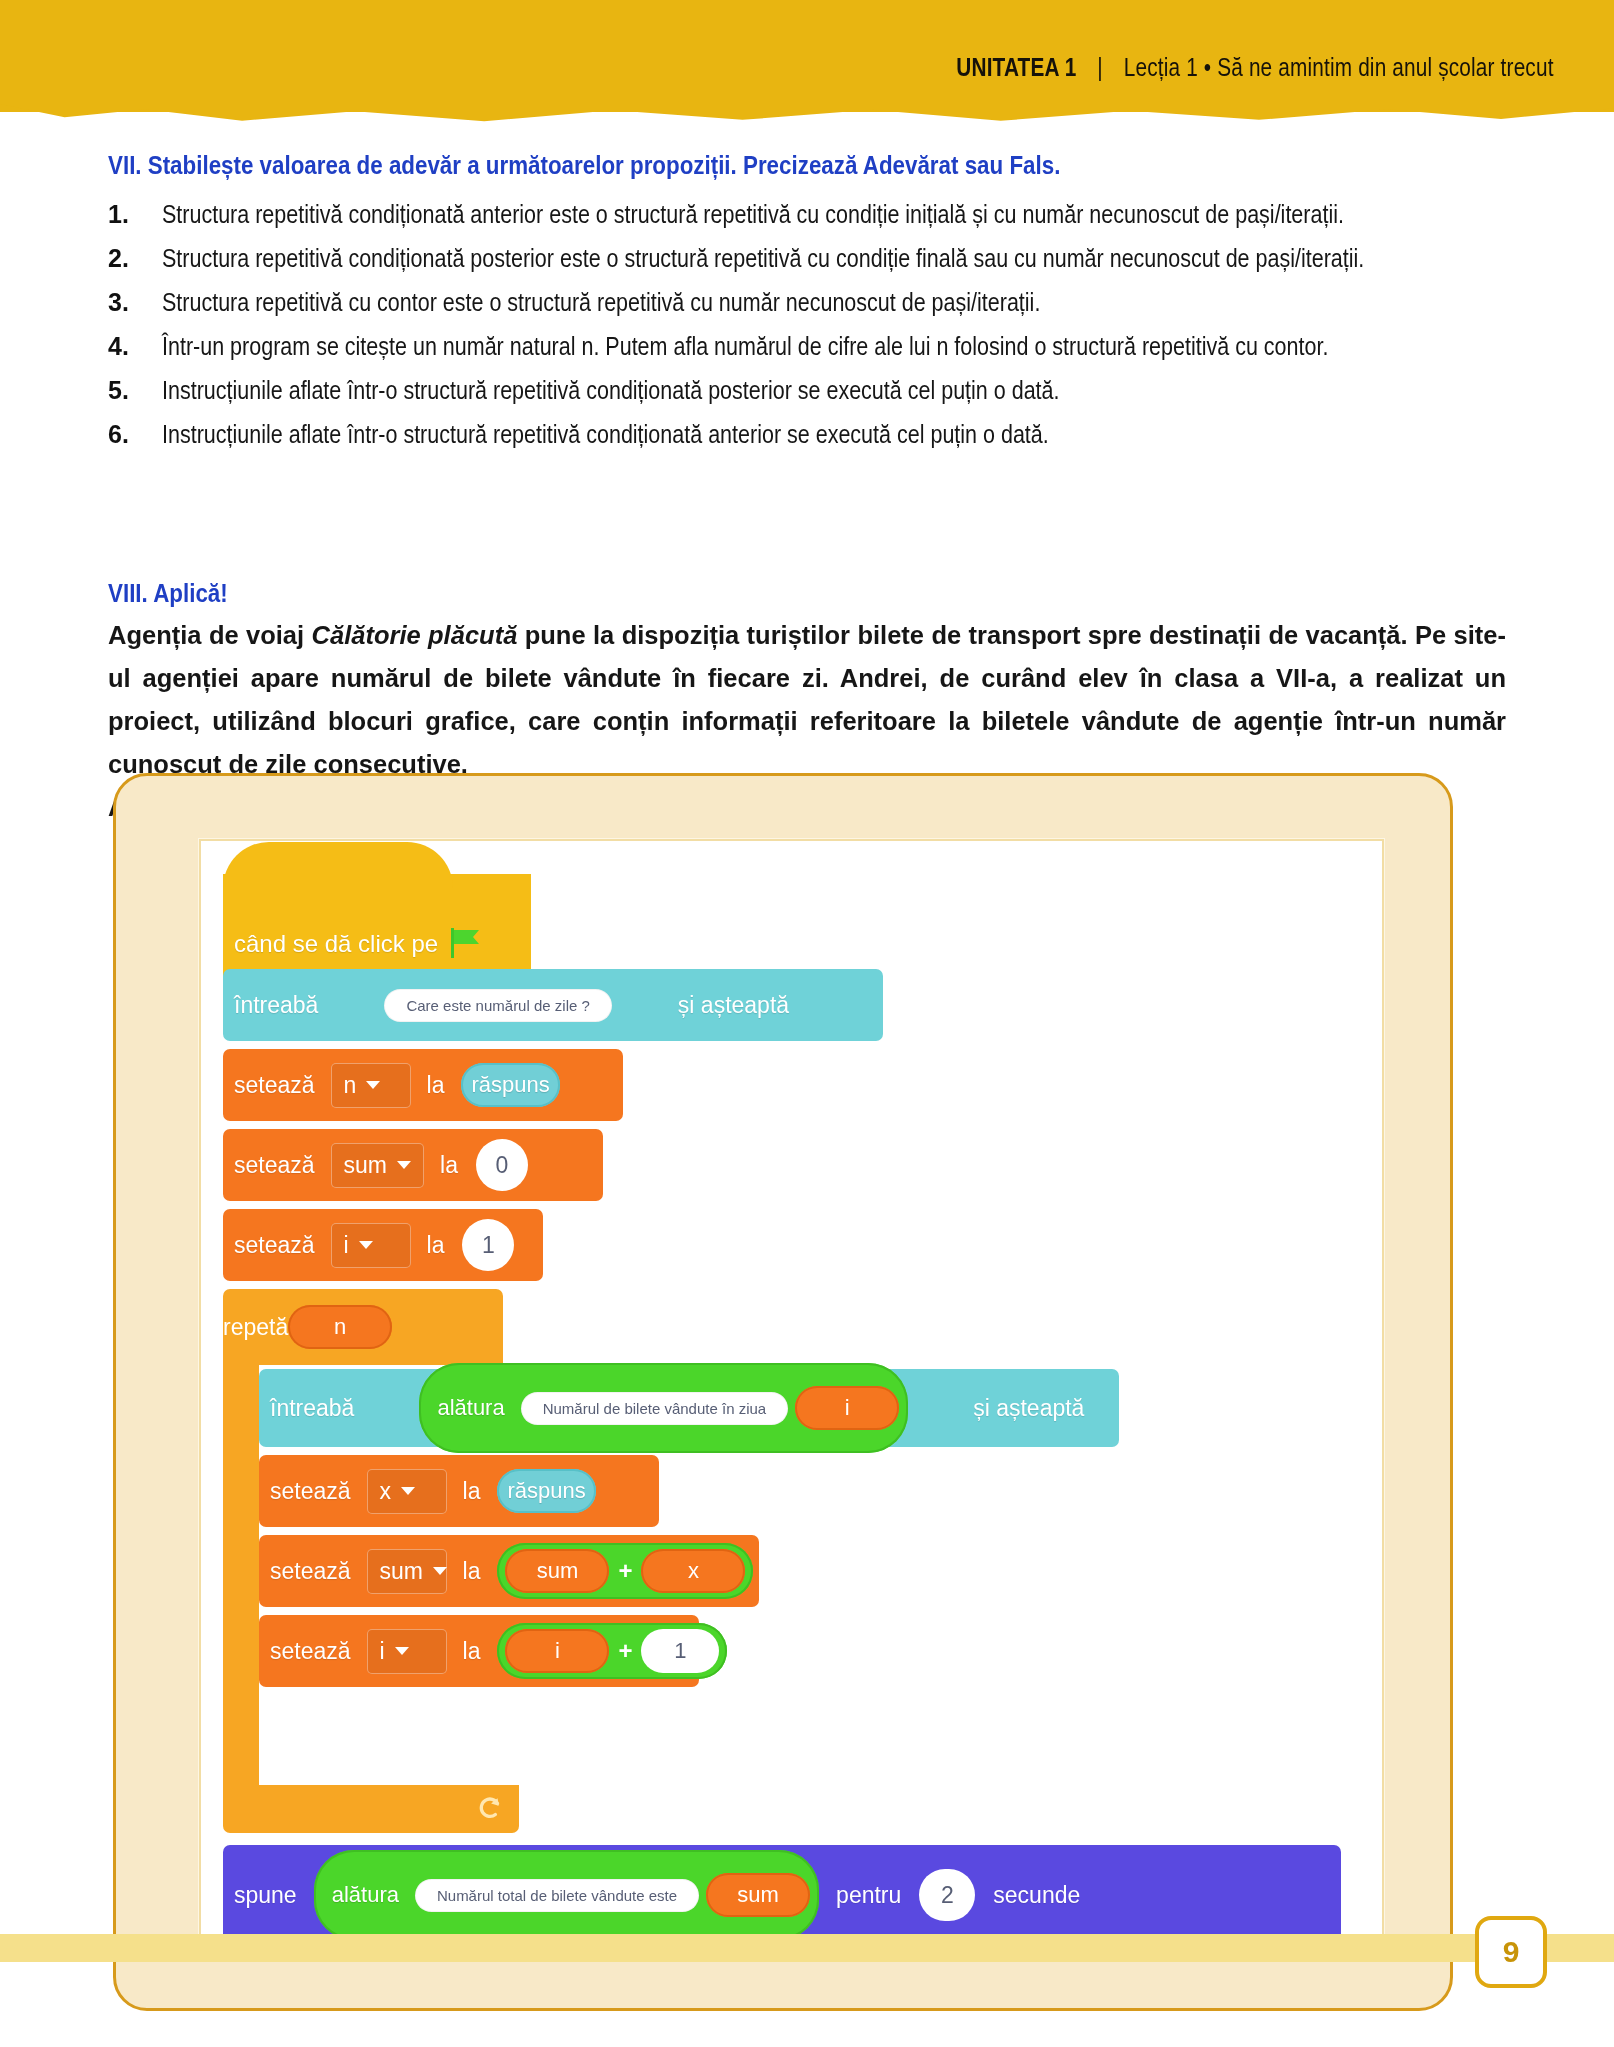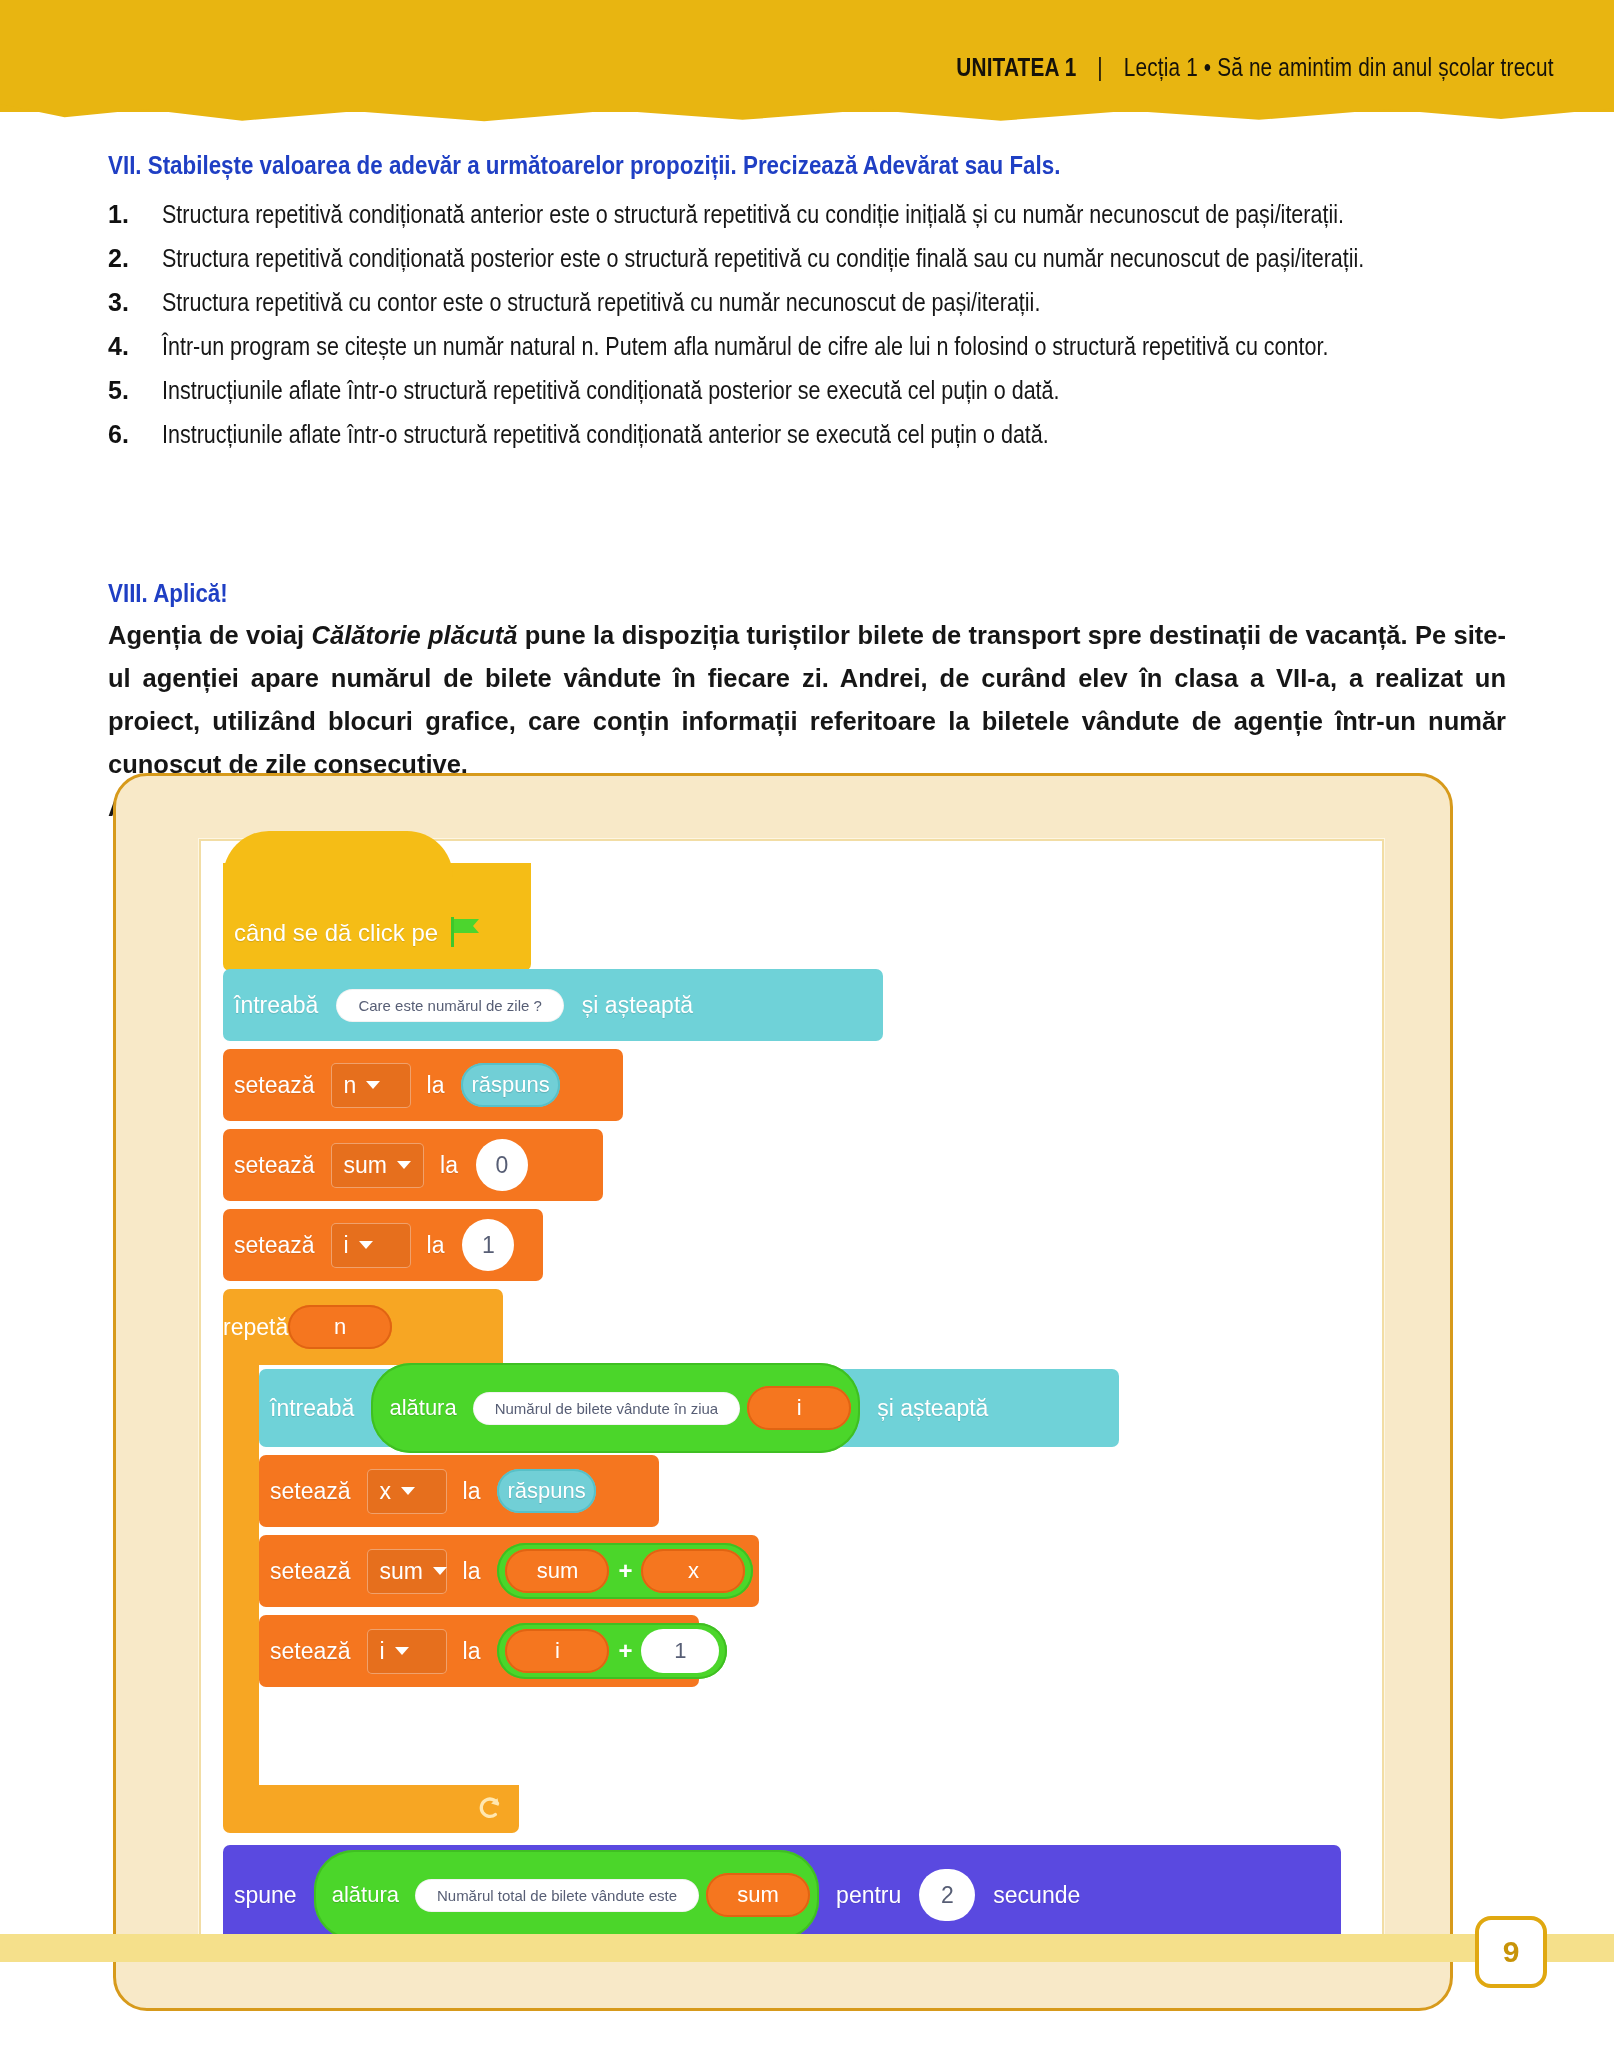--- a/index.html
+++ b/index.html
@@ -91,27 +91,27 @@
     color:#ffffff;
     font-family:"Liberation Sans", sans-serif;
     font-size:23px;
     box-sizing:border-box;
     border-radius:7px;
   }
   .blk .lbl{padding:0 11px;white-space:nowrap;text-shadow:0 1px 1px rgba(0,0,0,.13);}
 
   
   .c-events{background:#f5bd16;}
-  .c-sensing{background:#6fd2d8;}
+  .c-sensing{background:#6fd2d8;gap:48px;}
   .c-vars{background:#f5761f;}
   .c-looks{background:#5a49e0;}
 
   
   .hat{
-    width:308px;height:108px;left:22px;top:22px;border-radius:0 0 7px 7px;
+    width:308px;height:108px;left:22px;top:33px;border-radius:0 0 7px 7px;
     align-items:flex-end;padding-bottom:10px;
   }
   .hat-top{
     position:absolute;left:0;top:-32px;width:230px;height:46px;
     background:#f5bd16;border-radius:120px 120px 0 0;
   }
   .hat .lbl{position:relative;z-index:2;font-size:24px;padding-bottom:14px;}
   .flag{
     position:relative;z-index:2;margin-bottom:14px;width:32px;height:30px;
   }

